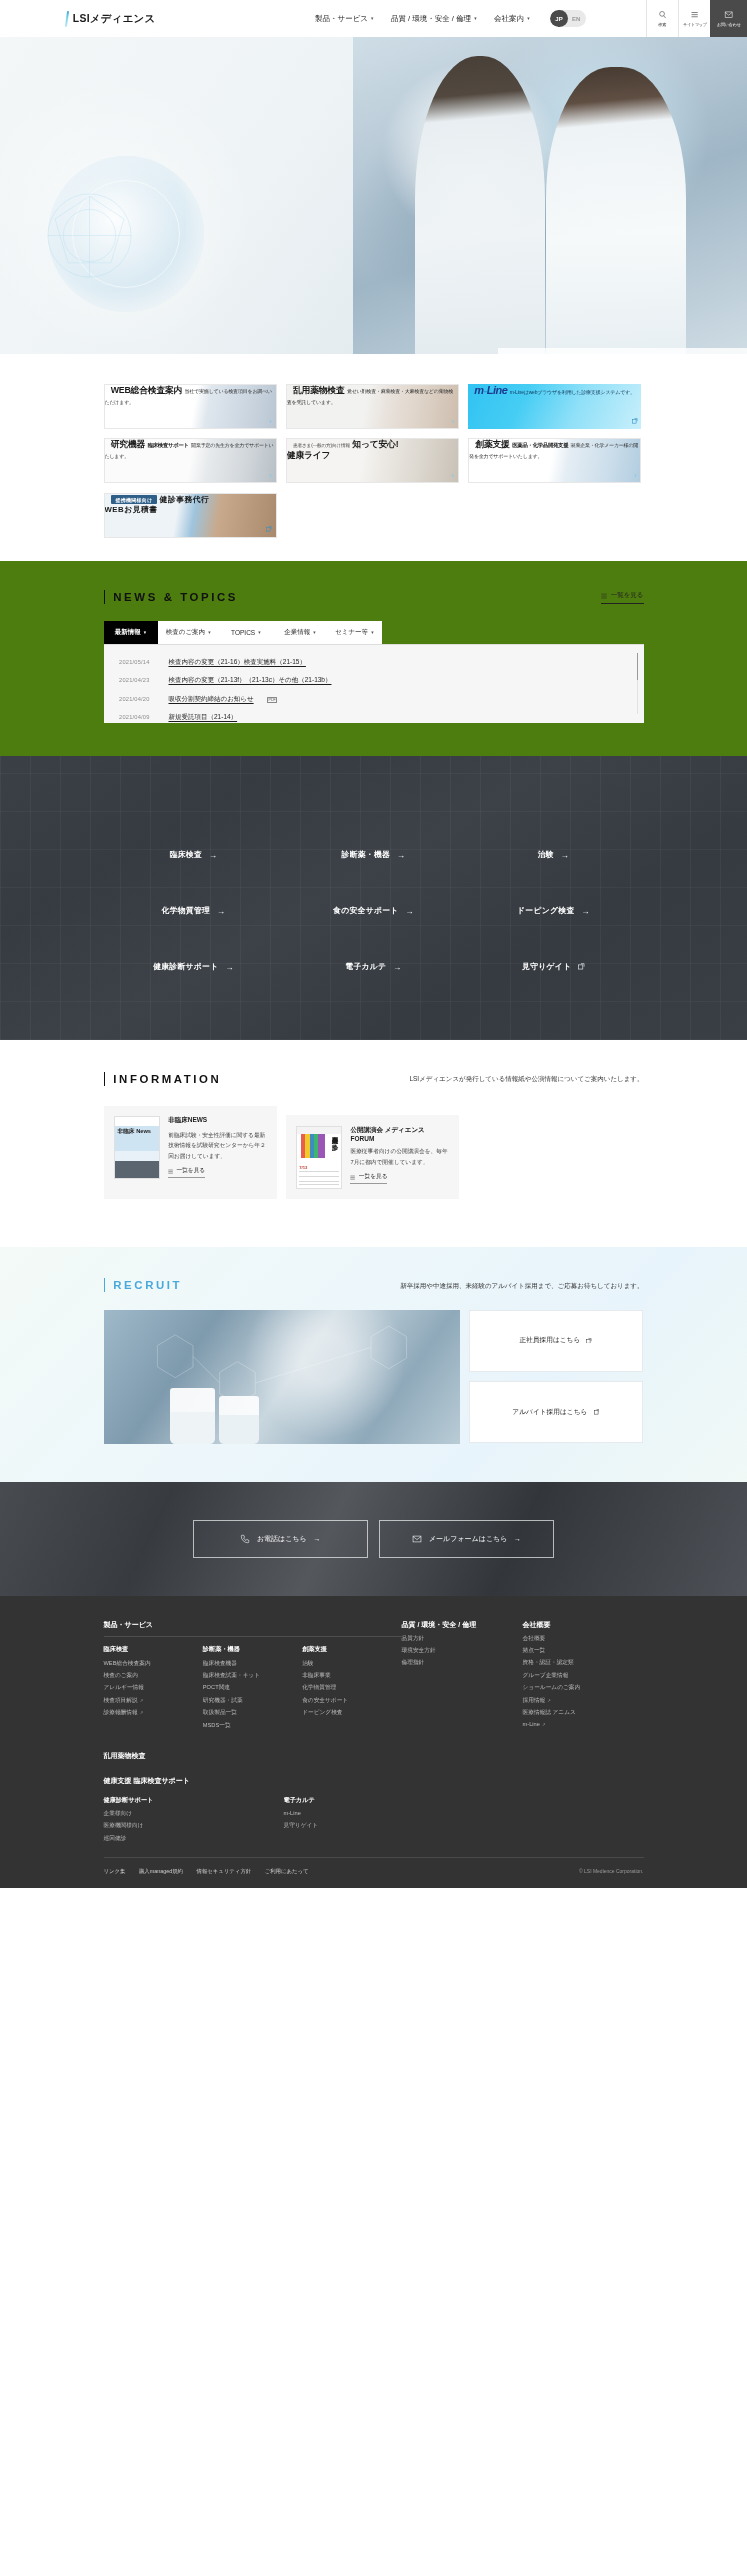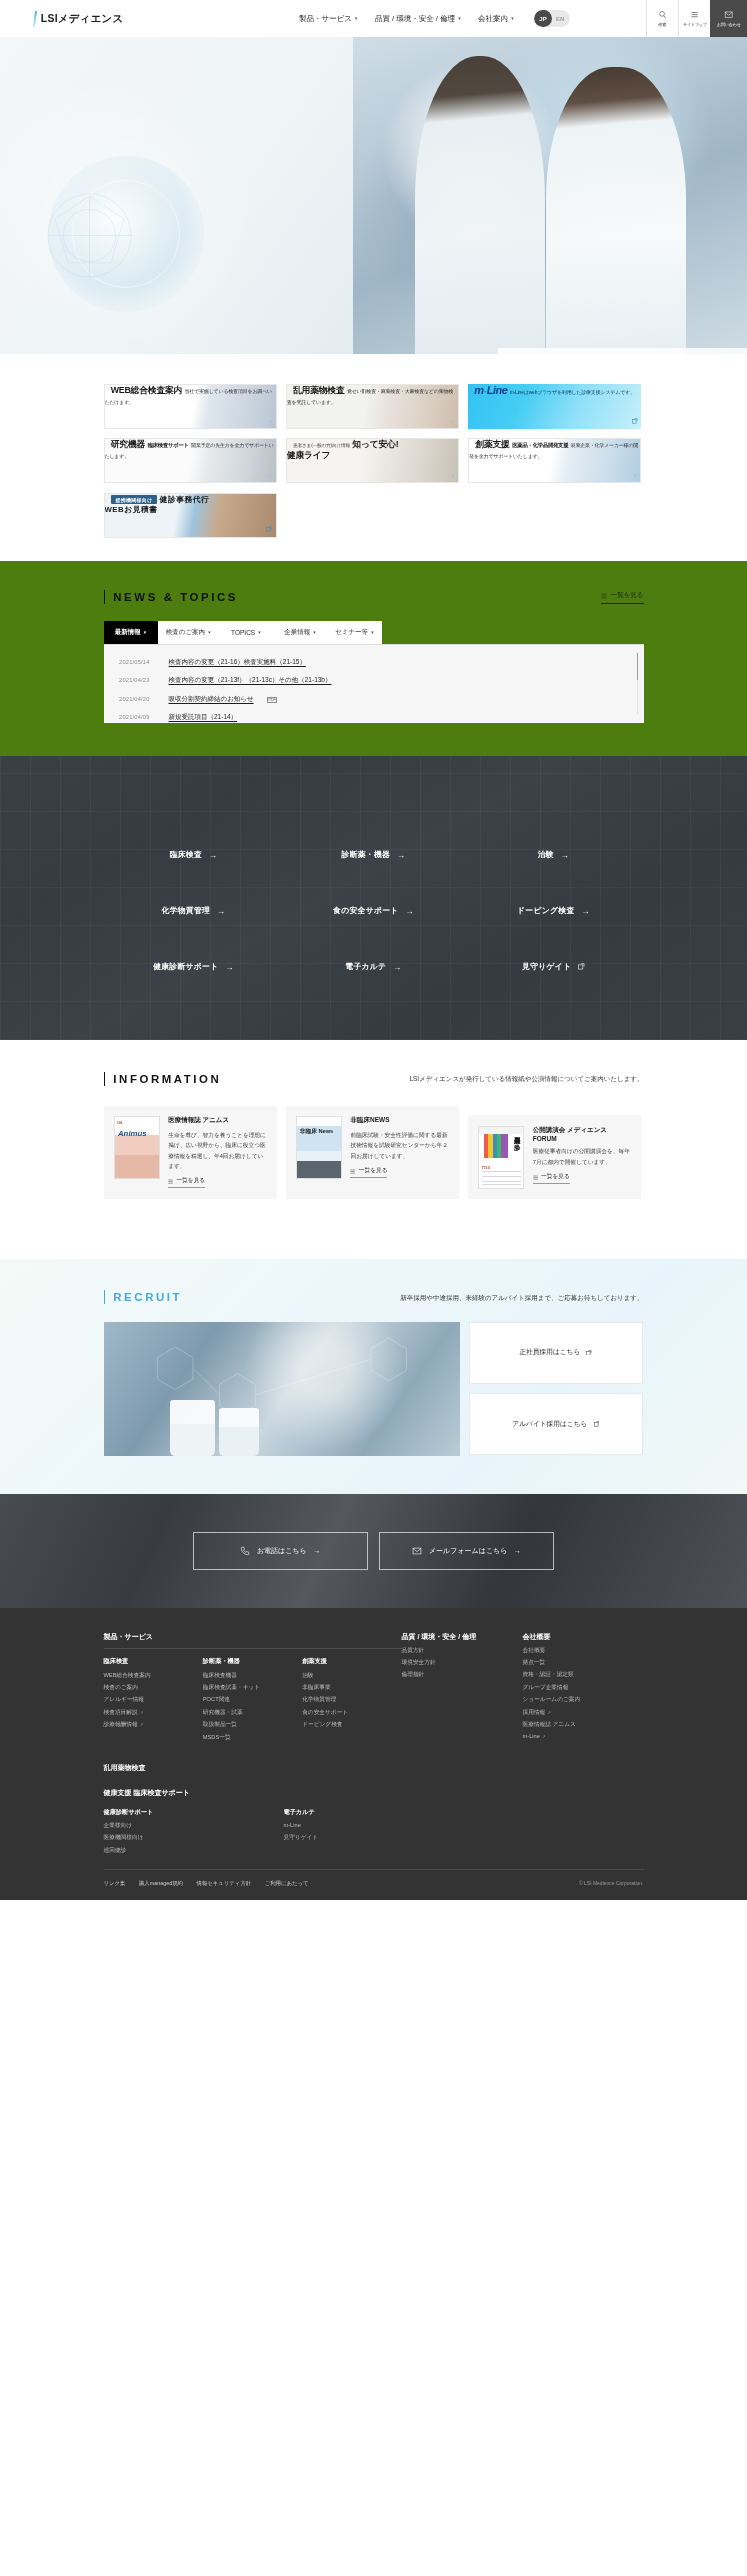--- a/index.html
+++ b/index.html
@@ -10,21 +10,21 @@
     background:#ffffff;color:#222;
     -webkit-font-smoothing:antialiased;
   }
   .wrap{width:540px;margin:0 auto;position:relative;}
 
   
   header.site-header{
     height:37px;width:747px;background:#fff;display:flex;align-items:stretch;
     position:relative;z-index:40;
   }
-  .logo-area{display:flex;align-items:center;padding-left:32px;width:223px;}
+  .logo-area{display:flex;align-items:center;padding-left:32px;width:223px;margin-left:32px;}
   .logo-mark{width:5.2px;height:15.6px;position:relative;margin-right:3.6px;}
   .logo-mark:before{
     content:"";position:absolute;left:1.6px;top:0;width:1.6px;height:15.6px;
     background:linear-gradient(180deg,#3aa6d8 0%,#7fd4ea 45%,#bfe8f4 100%);
     border-radius:1px;transform:skewX(-8deg);
   }
   .logo-text{font-size:10.4px;font-weight:700;letter-spacing:0.3px;color:#1b1b1b;}
 
   nav.main-nav{flex:1;display:flex;align-items:center;justify-content:center;gap:17.6px;}
   .nav-item{
@@ -178,21 +178,21 @@
     pointer-events:none;
   }
   .plinks{display:flex;flex-wrap:wrap;margin-top:34px;position:relative;z-index:2;}
   .plink{
     width:33.333%;height:56px;display:flex;align-items:center;justify-content:center;
     gap:6.7px;color:#fff;font-size:7.8px;font-weight:700;cursor:pointer;letter-spacing:0.3px;
   }
   .plink .ar{font-size:8.3px;font-weight:400;}
 
   
-  .info-sec{padding:32px 0 60px;background:#fff;}
+  .info-sec{padding:32px 0 48px;background:#fff;}
   .icards{display:flex;flex-wrap:wrap;gap:9.3px;margin-top:20px;}
   .icard{
     width:173px;background:#f6f6f6;padding:10.4px;display:flex;gap:8.3px;cursor:pointer;
   }
   .icard .thumb{width:46px;height:63px;flex:0 0 46px;position:relative;overflow:hidden;border:0.5px solid #e0e0e0;}
   .icard .body{flex:1;min-width:0;}
   .icard h4{font-size:6.5px;font-weight:700;color:#1c1c1c;margin-bottom:4.7px;}
   .icard p{font-size:5.7px;line-height:1.8;color:#3a3a3a;}
   .icard .more{
     display:inline-flex;align-items:center;gap:3.1px;font-size:5.7px;color:#222;
@@ -554,38 +554,20 @@
 
 <section class="info-sec">
   <div class="wrap">
     <div class="sec-head">
       <div class="sec-title">INFORMATION</div>
       <div class="sec-desc">LSIメディエンスが発行している情報紙や公演情報についてご案内いたします。</div>
     </div>
 
     <div class="icards">
 
-      <div class="icard">
-        <div class="thumb th-animus">
-          <span class="num">106</span>
-          <span class="ttl">Animus</span>
-        </div>
-        <div class="body">
-          <h4>医療情報誌 アニムス</h4>
-          <p>生命を尊び、智力を養うことを理想に掲げ、広い視野から、臨床に役立つ医療情報を精選し、年4回お届けしています。</p>
-          <span class="more">
-            <svg width="5.2" height="5.2" viewBox="0 0 16 16" stroke="#222" stroke-width="1.3">
-                <line x1="1" y1="3" x2="15" y2="3"></line>
-                <line x1="1" y1="8" x2="15" y2="8"></line>
-                <line x1="1" y1="13" x2="15" y2="13"></line>
-              </svg>
-            <span>一覧を見る</span>
-          </span>
-        </div>
-      </div>
 
       <div class="icard">
         <div class="thumb th-hinrin">
           <span class="ttl">非臨床 News</span>
         </div>
         <div class="body">
           <h4>非臨床NEWS</h4>
           <p>前臨床試験・安全性評価に関する最新技術情報を試験研究センターから年２回お届けしています。</p>
           <span class="more">
             <svg width="5.2" height="5.2" viewBox="0 0 16 16" stroke="#222" stroke-width="1.3">

